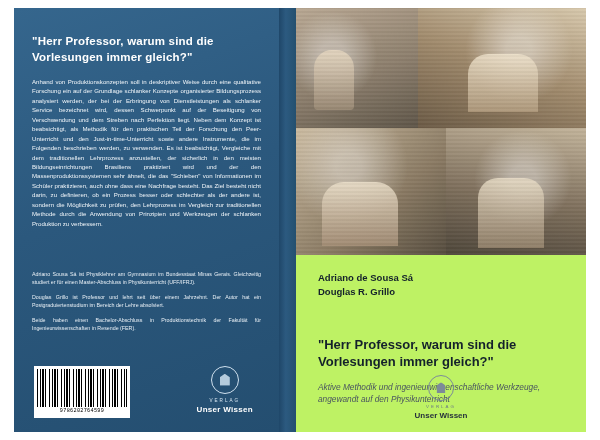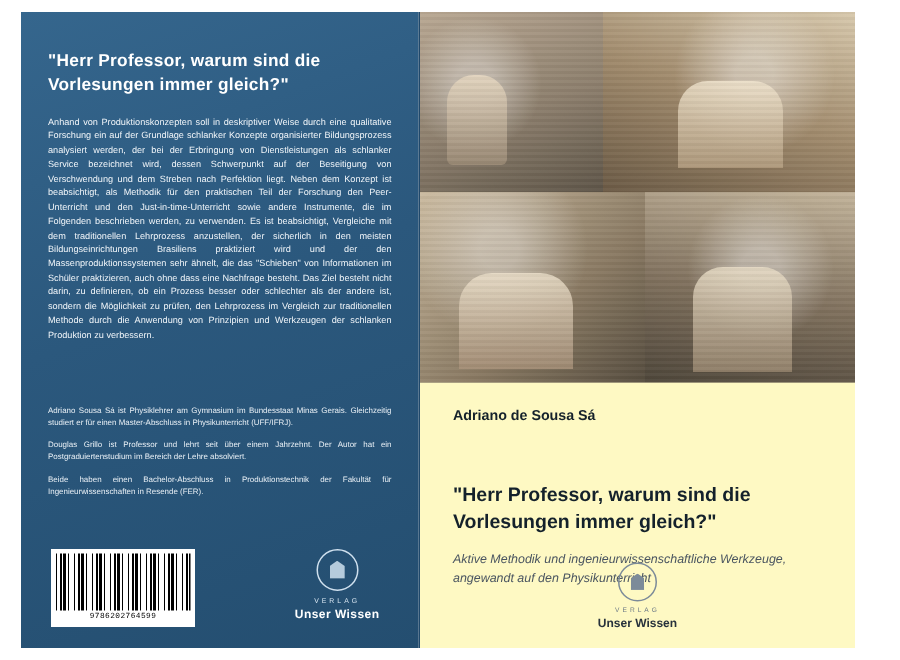--- a/index.html
+++ b/index.html
@@ -136,25 +136,25 @@
     left: 279px;
     top: 8px;
     width: 17px;
     height: 424px;
     background: linear-gradient(90deg, #1f4769 0%, #2c5a80 40%, #24506f 100%);
   }
 
   
   .front-cover {
     position: absolute;
-    left: 280px;
+    left: 296px;
     top: 8px;
     width: 290px;
     height: 424px;
-    background: #fef9c3;
+    background: #bef264;
     box-sizing: border-box;
     overflow: hidden;
   }
   .front-photo {
     position: absolute;
     left: 0;
     top: 0;
     width: 290px;
     height: 247px;
     overflow: hidden;
@@ -328,20 +328,21 @@
       <div class="ph ph1"></div>
       <div class="ph ph2"></div>
       <div class="ph ph3"></div>
       <div class="ph ph4"></div>
       <div class="photo-grain"></div>
     </div>
 
     <div class="front-text">
       <div class="authors">
         <div>Adriano de Sousa Sá</div>
+        <div>Douglas R. Grillo</div>
       </div>
       <div class="front-title">"Herr Professor, warum sind die Vorlesungen immer gleich?"</div>
       <div class="front-sub">Aktive Methodik und ingenieurwissenschaftliche Werkzeuge, angewandt auf den Physikunterricht</div>
     </div>
 
     <div class="front-logo">
       <div class="emblem"></div>
       <div class="verlag">VERLAG</div>
       <div class="brand">Unser Wissen</div>
     </div>

